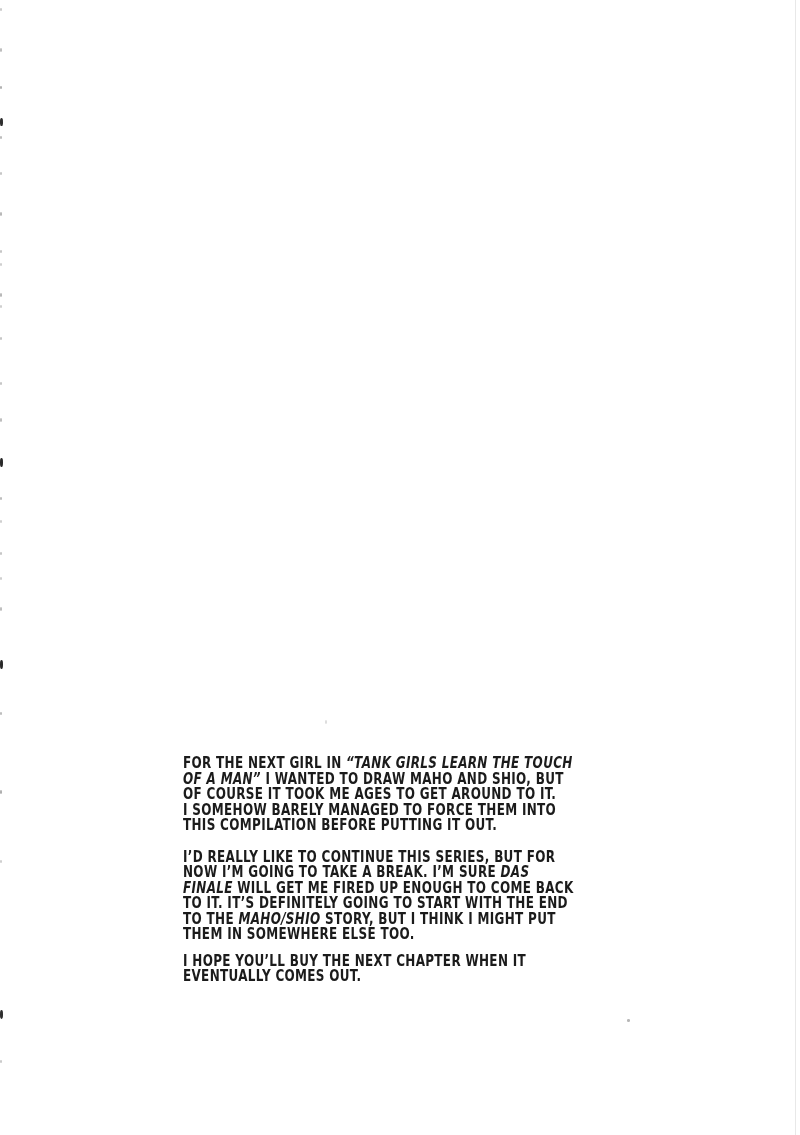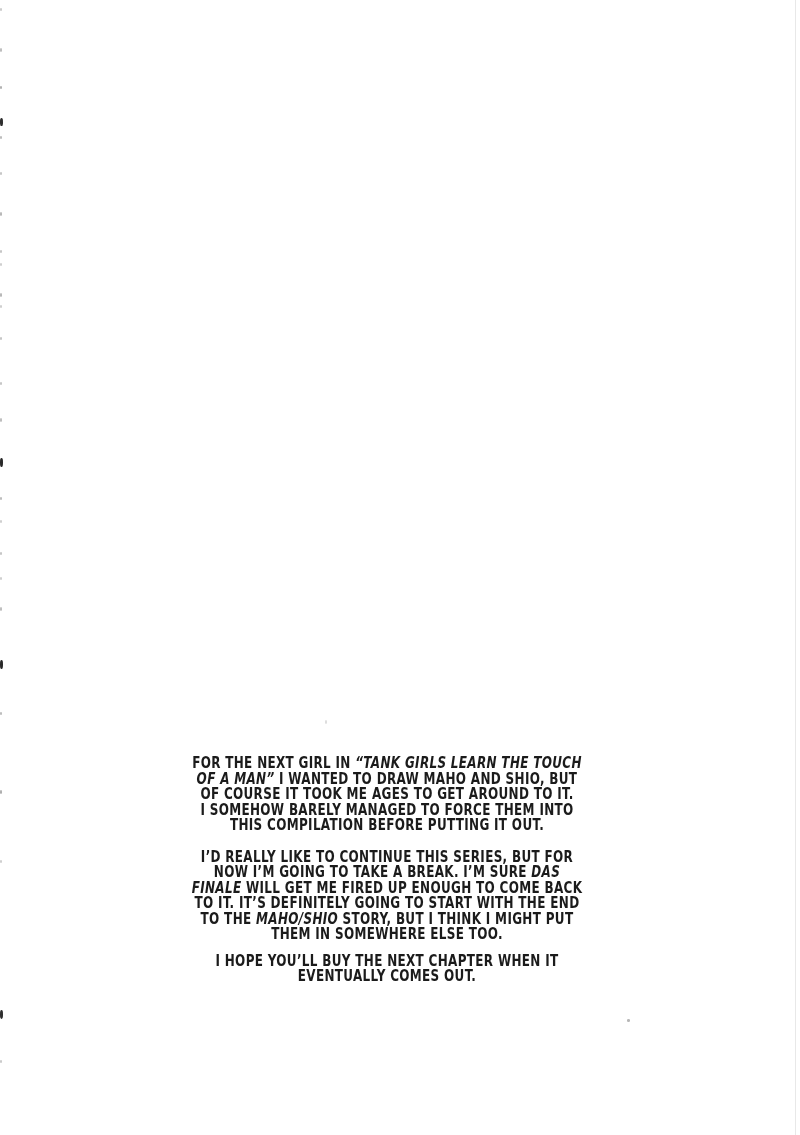--- a/index.html
+++ b/index.html
@@ -11,21 +11,20 @@
     height: 1135px;
     background: #ffffff;
     overflow: hidden;
     font-family: "DejaVu Sans", sans-serif;
   }
   .page {
     position: relative;
     width: 800px;
     height: 1135px;
     background: #ffffff;
-    text-align: center;
   }
   
   .edge-line {
     position: absolute;
     top: 0;
     left: 795px;
     width: 1px;
     height: 1135px;
     background: #e8e8e8;
   }

